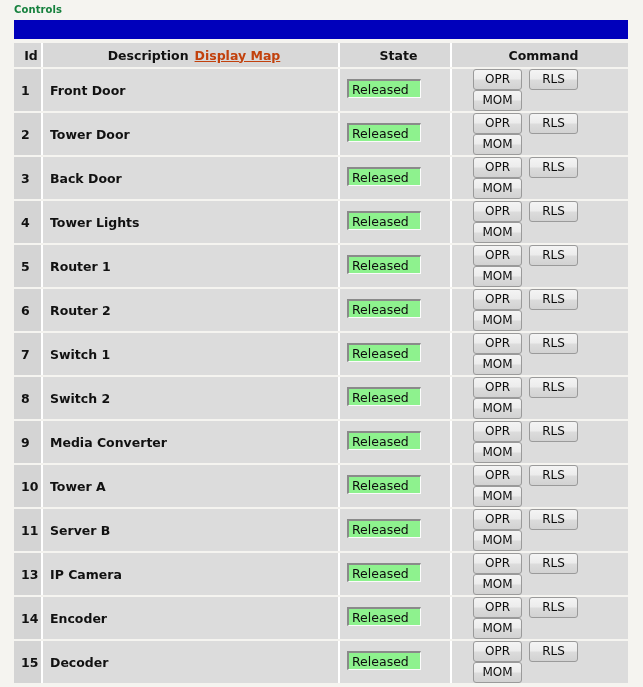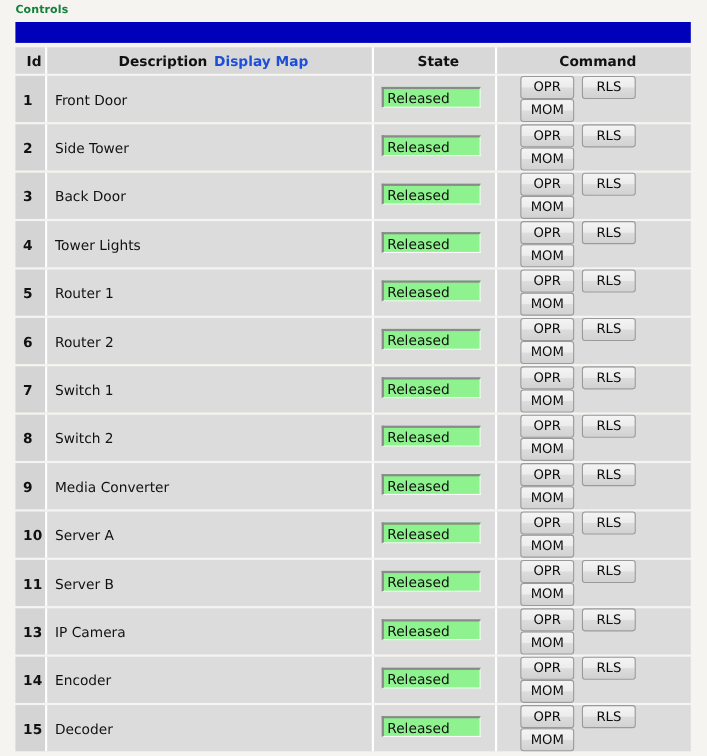--- a/index.html
+++ b/index.html
@@ -66,39 +66,40 @@
     height: 30px;
     padding: 0 0 0 7px;
     vertical-align: middle;
     border-right: 2px solid #ffffff;
   }
   .ctrl-table td.cell-id {
     background: #d4d4d4;
     font-weight: bold;
   }
   .ctrl-table td.cell-desc {
-    font-weight: normal;
+    font-weight: bold;
     margin-left: 16px;
   }
   .ctrl-table td.cell-cmd {
     border-right: none;
     padding-left: 21px;
   }
 
   .map-link {
-    color: #1d4ed8;
-    font-weight: bold;
+    color: #c2410c;
+    font-weight: bold;
+    text-decoration: underline;
     cursor: pointer;
     margin-left: 6px;
   }
 
   .state-badge {
     display: inline-block;
     box-sizing: border-box;
-    width: 90px;
+    width: 74px;
     height: 19px;
     line-height: 17px;
     background: #8ef28e;
     color: #0d0d0d;
     font-size: 12.5px;
     font-family: "DejaVu Sans", sans-serif;
     padding: 0 3px;
     border-top: 2px solid #8a8a8a;
     border-left: 2px solid #8a8a8a;
     border-right: 1px solid #fbfbfb;
@@ -152,21 +153,21 @@
     </thead>
     <tbody>
         <tr>
           <td class="cell-id">1</td>
           <td class="cell-desc">Front Door</td>
           <td class="cell-state"><span class="state-badge">Released</span></td>
           <td class="cell-cmd"><button class="cmd-btn">OPR</button><button class="cmd-btn">RLS</button><button class="cmd-btn">MOM</button></td>
         </tr>
         <tr>
           <td class="cell-id">2</td>
-          <td class="cell-desc">Side Tower</td>
+          <td class="cell-desc">Tower Door</td>
           <td class="cell-state"><span class="state-badge">Released</span></td>
           <td class="cell-cmd"><button class="cmd-btn">OPR</button><button class="cmd-btn">RLS</button><button class="cmd-btn">MOM</button></td>
         </tr>
         <tr>
           <td class="cell-id">3</td>
           <td class="cell-desc">Back Door</td>
           <td class="cell-state"><span class="state-badge">Released</span></td>
           <td class="cell-cmd"><button class="cmd-btn">OPR</button><button class="cmd-btn">RLS</button><button class="cmd-btn">MOM</button></td>
         </tr>
         <tr>
@@ -200,21 +201,21 @@
           <td class="cell-cmd"><button class="cmd-btn">OPR</button><button class="cmd-btn">RLS</button><button class="cmd-btn">MOM</button></td>
         </tr>
         <tr>
           <td class="cell-id">9</td>
           <td class="cell-desc">Media Converter</td>
           <td class="cell-state"><span class="state-badge">Released</span></td>
           <td class="cell-cmd"><button class="cmd-btn">OPR</button><button class="cmd-btn">RLS</button><button class="cmd-btn">MOM</button></td>
         </tr>
         <tr>
           <td class="cell-id">10</td>
-          <td class="cell-desc">Server A</td>
+          <td class="cell-desc">Tower A</td>
           <td class="cell-state"><span class="state-badge">Released</span></td>
           <td class="cell-cmd"><button class="cmd-btn">OPR</button><button class="cmd-btn">RLS</button><button class="cmd-btn">MOM</button></td>
         </tr>
         <tr>
           <td class="cell-id">11</td>
           <td class="cell-desc">Server B</td>
           <td class="cell-state"><span class="state-badge">Released</span></td>
           <td class="cell-cmd"><button class="cmd-btn">OPR</button><button class="cmd-btn">RLS</button><button class="cmd-btn">MOM</button></td>
         </tr>
         <tr>

